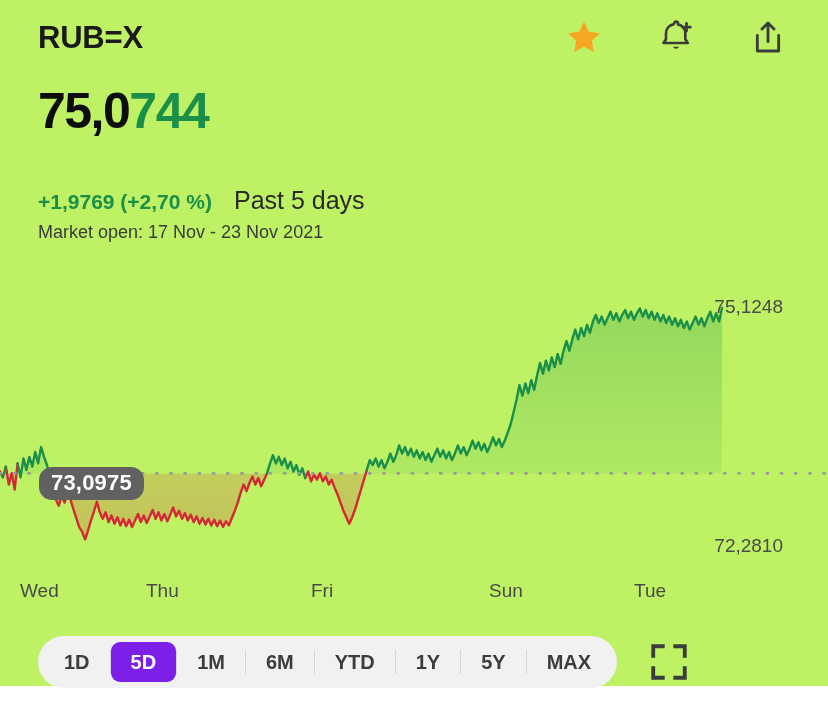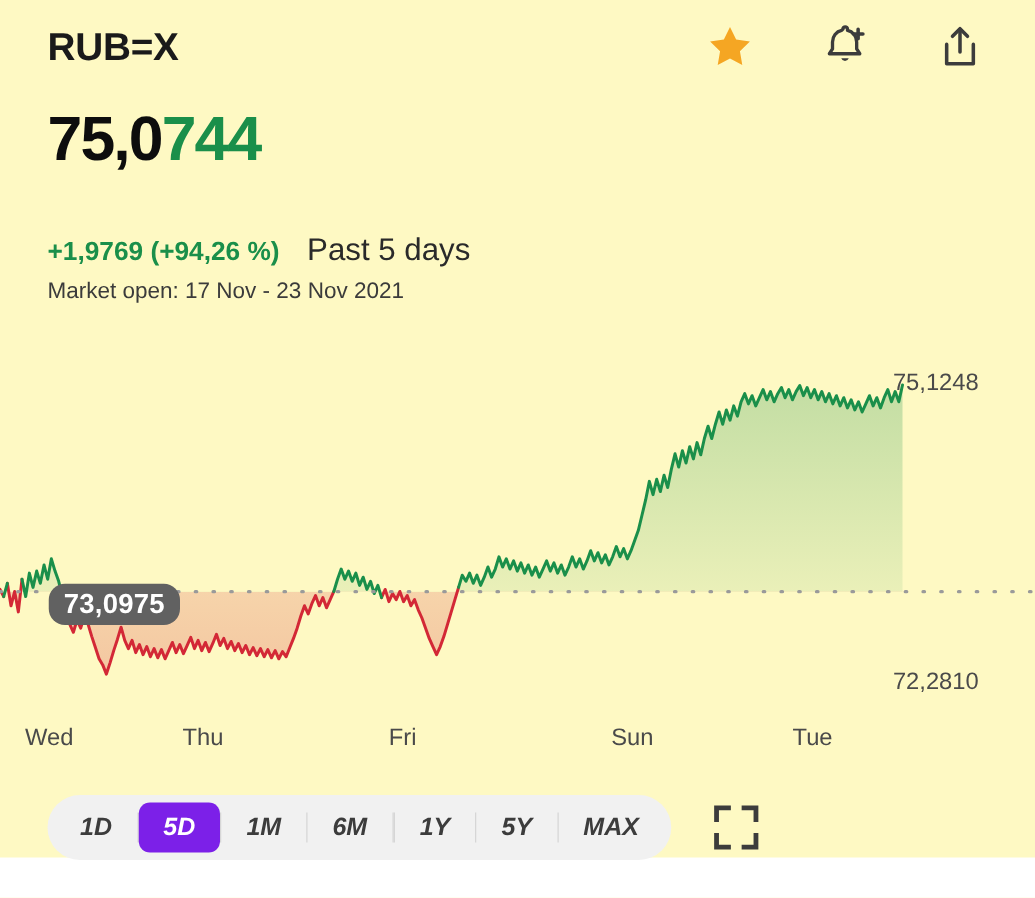--- a/index.html
+++ b/index.html
@@ -2,21 +2,21 @@
 <html><head>
 <meta charset="utf-8">
 <style>
   * { box-sizing: border-box; margin: 0; padding: 0; }
   html, body {
     width: 828px; height: 718px;
     background: #ffffff;
     font-family: "Liberation Sans", sans-serif;
     overflow: hidden;
   }
-  .page { position: relative; width: 828px; height: 686px; background: #fef9c3; }
+  .page { position: relative; width: 828px; height: 686px; background: #bef264; }
 
   
   .header-row {
     position: absolute; left: 38px; top: 14px; right: 30px; height: 48px;
     display: flex; align-items: center; justify-content: space-between;
   }
   .ticker {
     font-size: 31px; font-weight: bold; color: #1a1a1a; letter-spacing: -0.2px;
   }
   .icon-group { display: flex; align-items: center; gap: 52px; padding-right: 10px; }
@@ -62,21 +62,21 @@
 
   
   .xaxis { position: absolute; left: 0; top: 580px; width: 828px; height: 28px; }
   .xtick {
     position: absolute; font-size: 19px; color: #4a4a4a; white-space: nowrap;
   }
 
   
   .toolbar-row {
     position: absolute; left: 38px; top: 636px;
-    display: flex; align-items: center; gap: 24px; font-style: italic;
+    display: flex; align-items: center; gap: 24px;
   }
   .range-pill {
     display: flex; align-items: center;
     background: #f1f1f1; border-radius: 26px; height: 52px;
     padding: 0 6px;
   }
   .range-btn {
     font-size: 20px; font-weight: bold; color: #3c3c3c;
     padding: 0 20px; height: 40px; line-height: 40px;
     border-radius: 9px; cursor: pointer; white-space: nowrap;
@@ -115,21 +115,21 @@
         </svg>
       </div>
     </div>
   </div>
 
   <div class="price">
     <span class="dark">75,0</span><span class="up">744</span>
   </div>
 
   <div class="change-row">
-    <span class="change-val">+1,9769 (+94,26 %)</span>
+    <span class="change-val">+1,9769 (+2,70 %)</span>
     <span class="change-period">Past 5 days</span>
   </div>
 
   <div class="market-note">Market open: 17 Nov - 23 Nov 2021</div>
 
   <div class="chart-wrap">
     <svg class="chart-svg" viewBox="0 0 828 300" preserveAspectRatio="none">
       <defs>
         <linearGradient id="gUp" x1="0" y1="0" x2="0" y2="1">
           <stop offset="0%" stop-color="#1a8f4a" stop-opacity="0.26"></stop>
@@ -173,20 +173,21 @@
   <div class="toolbar-row">
     <div class="range-pill" id="rangePill">
         <div class="range-btn">1D</div>
         <div class="range-sep"></div>
         <div class="range-btn active">5D</div>
         <div class="range-sep"></div>
         <div class="range-btn">1M</div>
         <div class="range-sep"></div>
         <div class="range-btn">6M</div>
         <div class="range-sep"></div>
+        <div class="range-btn">YTD</div>
         <div class="range-sep"></div>
         <div class="range-btn">1Y</div>
         <div class="range-sep"></div>
         <div class="range-btn">5Y</div>
         <div class="range-sep"></div>
         <div class="range-btn">MAX</div>
       </div>
     <div class="expand-btn">
       <svg width="44" height="44" viewBox="0 0 24 24" aria-hidden="true">
         <path d="M3.4 8.6V3.4h5.2M15.4 3.4h5.2v5.2M20.6 15.4v5.2h-5.2M8.6 20.6H3.4v-5.2" fill="none" stroke="#3c3c3c" stroke-width="2.1" stroke-linecap="square" stroke-linejoin="miter"></path>

